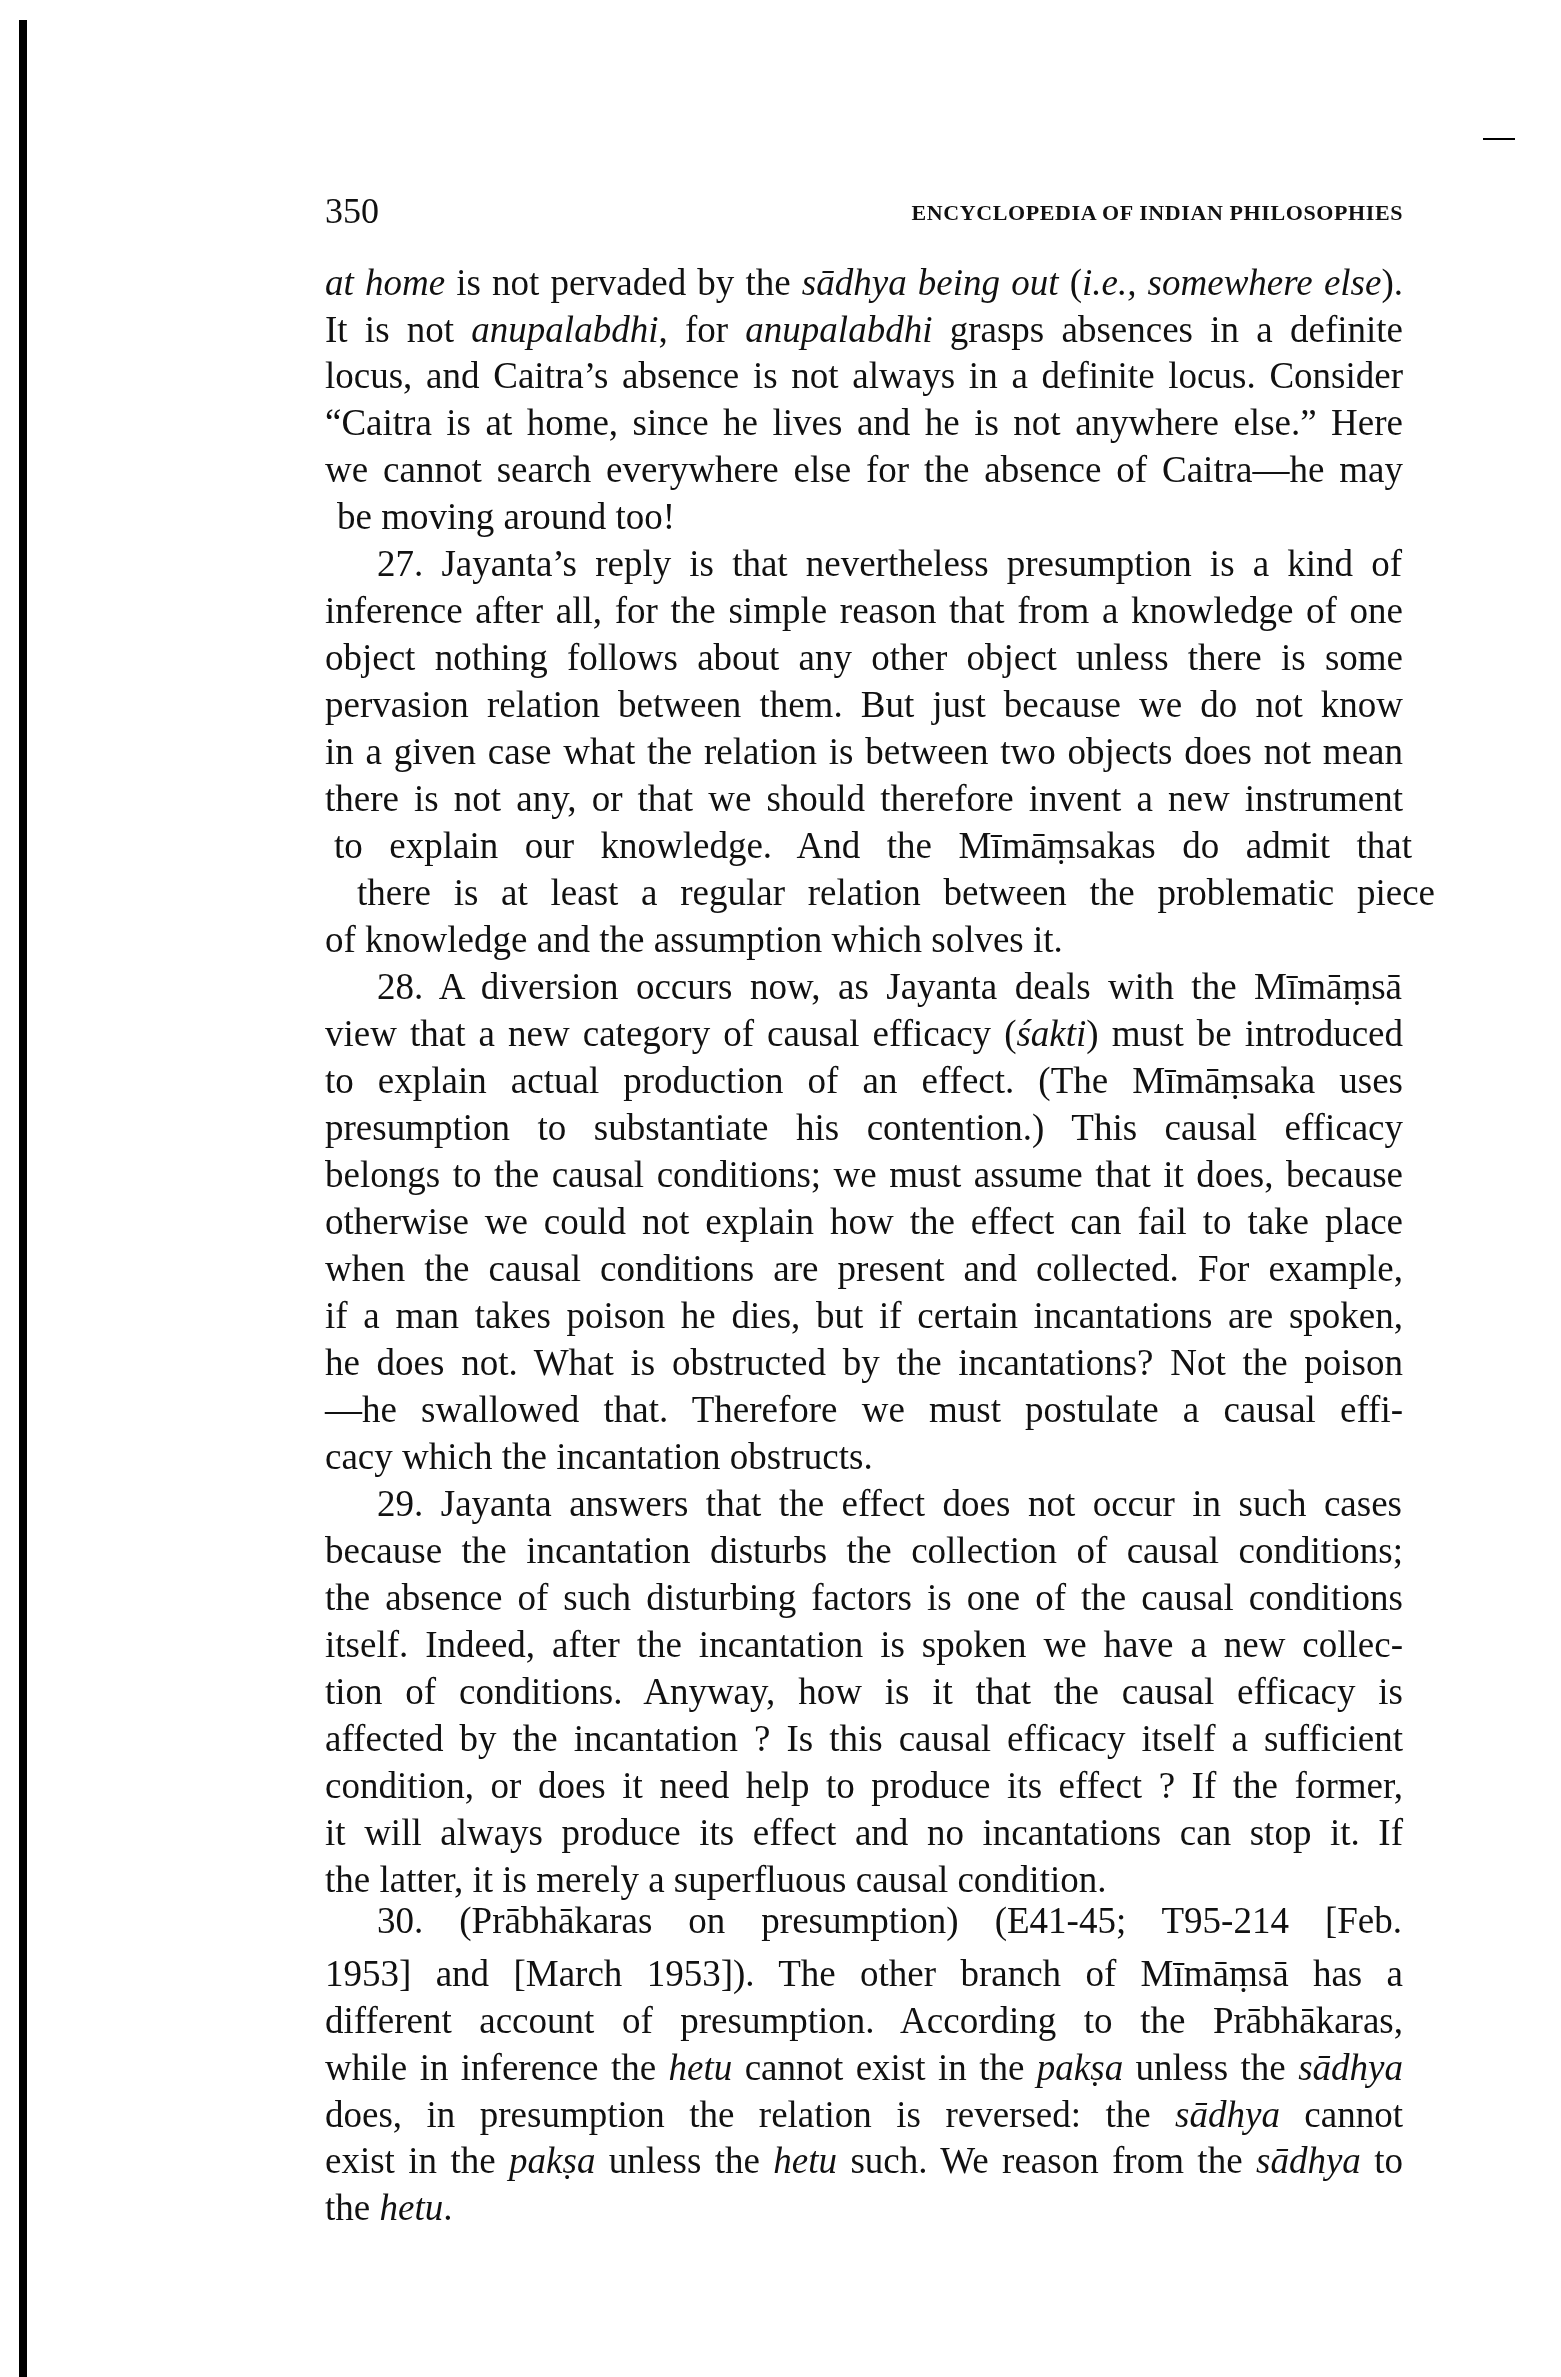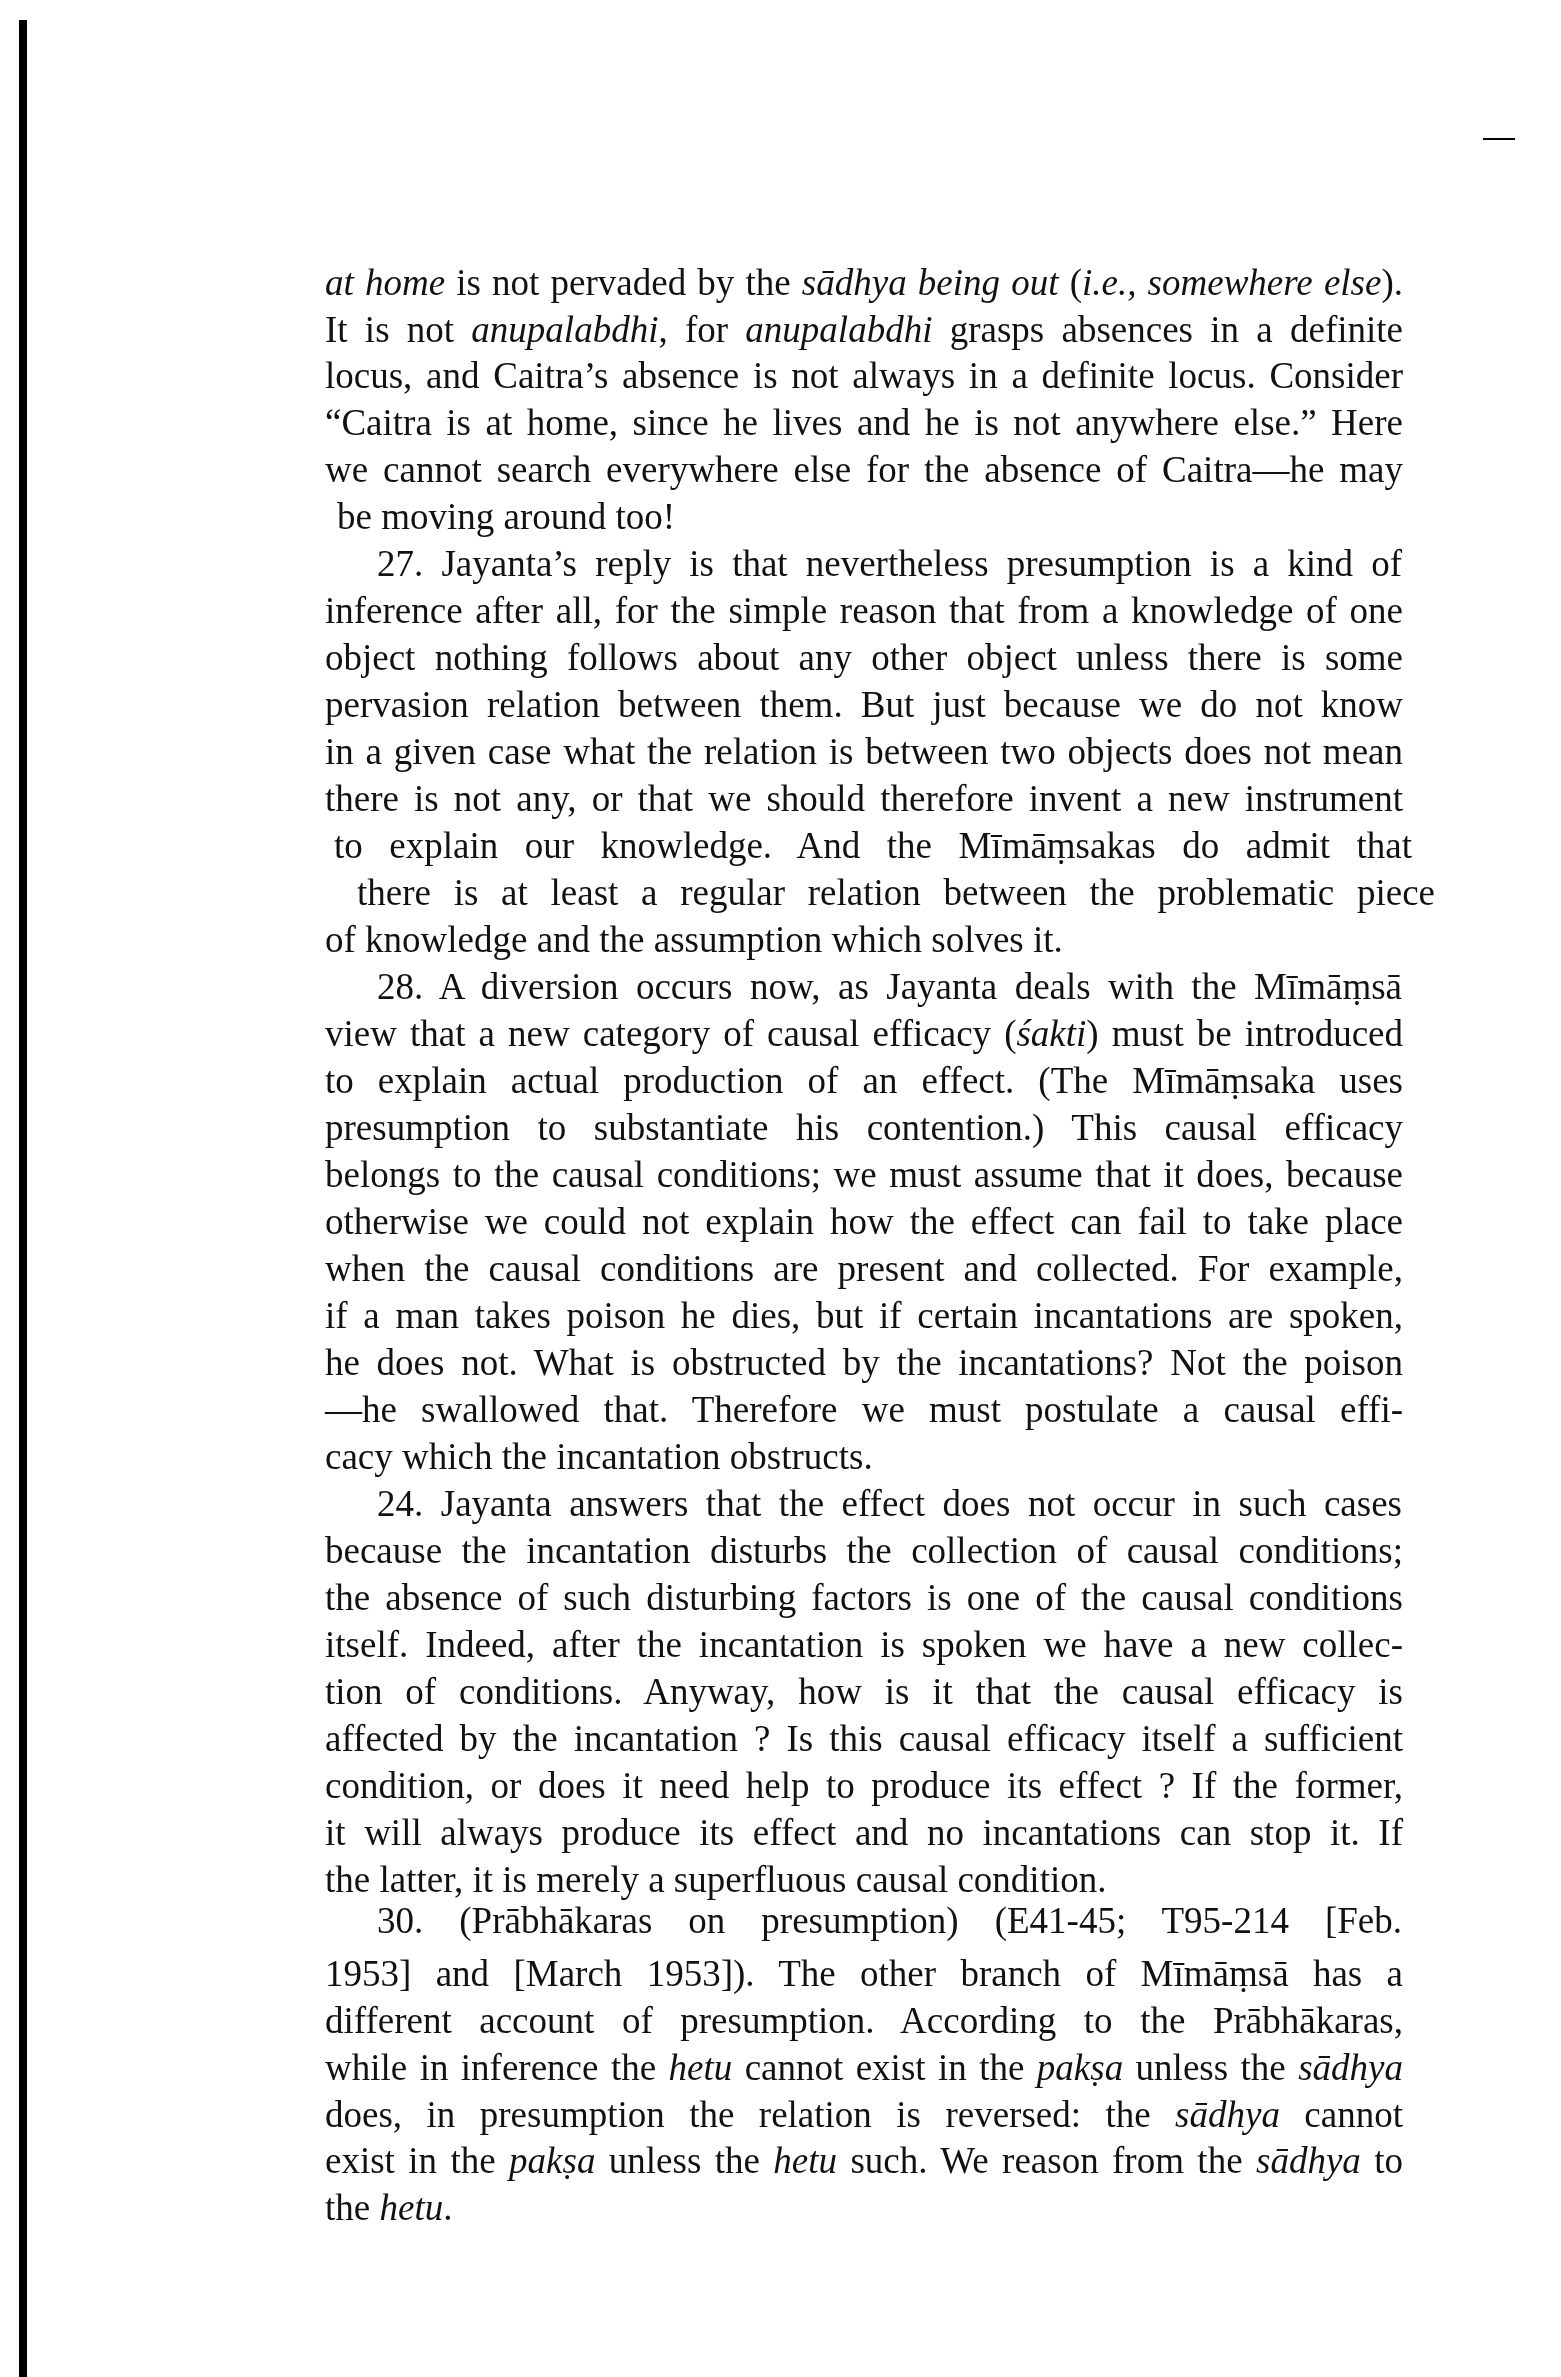--- a/index.html
+++ b/index.html
@@ -26,20 +26,24 @@
 </style>
 </head>
 <body>
 
 <div class="page">
   <div class="edge-outer"></div>
   <div class="edge-inner"></div>
   <div class="edge-thin"></div>
   <div class="right-dash"></div>
 
+  <div class="running-head">
+    <span class="folio">350</span>
+    <span class="head-title">ENCYCLOPEDIA OF INDIAN PHILOSOPHIES</span>
+  </div>
 
   <div class="body-text" id="body-text">
       <div class="line" style="top: 259px;"><i>at home</i><span> is not pervaded by the </span><i>sādhya being out</i><span> (</span><i>i.e., somewhere else</i><span>).</span></div>
       <div class="line" style="top: 306px;"><span>It is not </span><i>anupalabdhi</i><span>, for </span><i>anupalabdhi</i><span> grasps absences in a definite</span></div>
       <div class="line" style="top: 352px;"><span>locus, and Caitra’s absence is not always in a definite locus. Consider</span></div>
       <div class="line" style="top: 399px;"><span>“Caitra is at home, since he lives and he is not anywhere else.” Here</span></div>
       <div class="line" style="top: 446px;"><span>we cannot search everywhere else for the absence of Caitra—he may</span></div>
       <div class="line last" style="top: 493px; margin-left: 12px;"><span>be moving around too!</span></div>
       <div class="line indent" style="top: 540px;"><span>27. Jayanta’s reply is that nevertheless presumption is a kind of</span></div>
       <div class="line" style="top: 587px;"><span>inference after all, for the simple reason that from a knowledge of one</span></div>
@@ -54,21 +58,21 @@
       <div class="line" style="top: 1010px;"><span>view that a new category of causal efficacy (</span><i>śakti</i><span>) must be introduced</span></div>
       <div class="line" style="top: 1057px;"><span>to explain actual production of an effect. (The Mīmāṃsaka uses</span></div>
       <div class="line" style="top: 1104px;"><span>presumption to substantiate his contention.) This causal efficacy</span></div>
       <div class="line" style="top: 1151px;"><span>belongs to the causal conditions; we must assume that it does, because</span></div>
       <div class="line" style="top: 1198px;"><span>otherwise we could not explain how the effect can fail to take place</span></div>
       <div class="line" style="top: 1245px;"><span>when the causal conditions are present and collected. For example,</span></div>
       <div class="line" style="top: 1292px;"><span>if a man takes poison he dies, but if certain incantations are spoken,</span></div>
       <div class="line" style="top: 1339px;"><span>he does not. What is obstructed by the incantations? Not the poison</span></div>
       <div class="line" style="top: 1386px;"><span>—he swallowed that. Therefore we must postulate a causal effi-</span></div>
       <div class="line last" style="top: 1433px;"><span>cacy which the incantation obstructs.</span></div>
-      <div class="line indent" style="top: 1480px;"><span>24. Jayanta answers that the effect does not occur in such cases</span></div>
+      <div class="line indent" style="top: 1480px;"><span>29. Jayanta answers that the effect does not occur in such cases</span></div>
       <div class="line" style="top: 1527px;"><span>because the incantation disturbs the collection of causal conditions;</span></div>
       <div class="line" style="top: 1574px;"><span>the absence of such disturbing factors is one of the causal conditions</span></div>
       <div class="line" style="top: 1621px;"><span>itself. Indeed, after the incantation is spoken we have a new collec-</span></div>
       <div class="line" style="top: 1668px;"><span>tion of conditions. Anyway, how is it that the causal efficacy is</span></div>
       <div class="line" style="top: 1715px;"><span>affected by the incantation ? Is this causal efficacy itself a sufficient</span></div>
       <div class="line" style="top: 1762px;"><span>condition, or does it need help to produce its effect ? If the former,</span></div>
       <div class="line" style="top: 1809px;"><span>it will always produce its effect and no incantations can stop it. If</span></div>
       <div class="line last" style="top: 1856px;"><span>the latter, it is merely a superfluous causal condition.</span></div>
       <div class="line indent" style="top: 1897px;"><span>30. (Prābhākaras on presumption) (E41-45; T95-214 [Feb.</span></div>
       <div class="line" style="top: 1950px;"><span>1953] and [March 1953]). The other branch of Mīmāṃsā has a</span></div>

